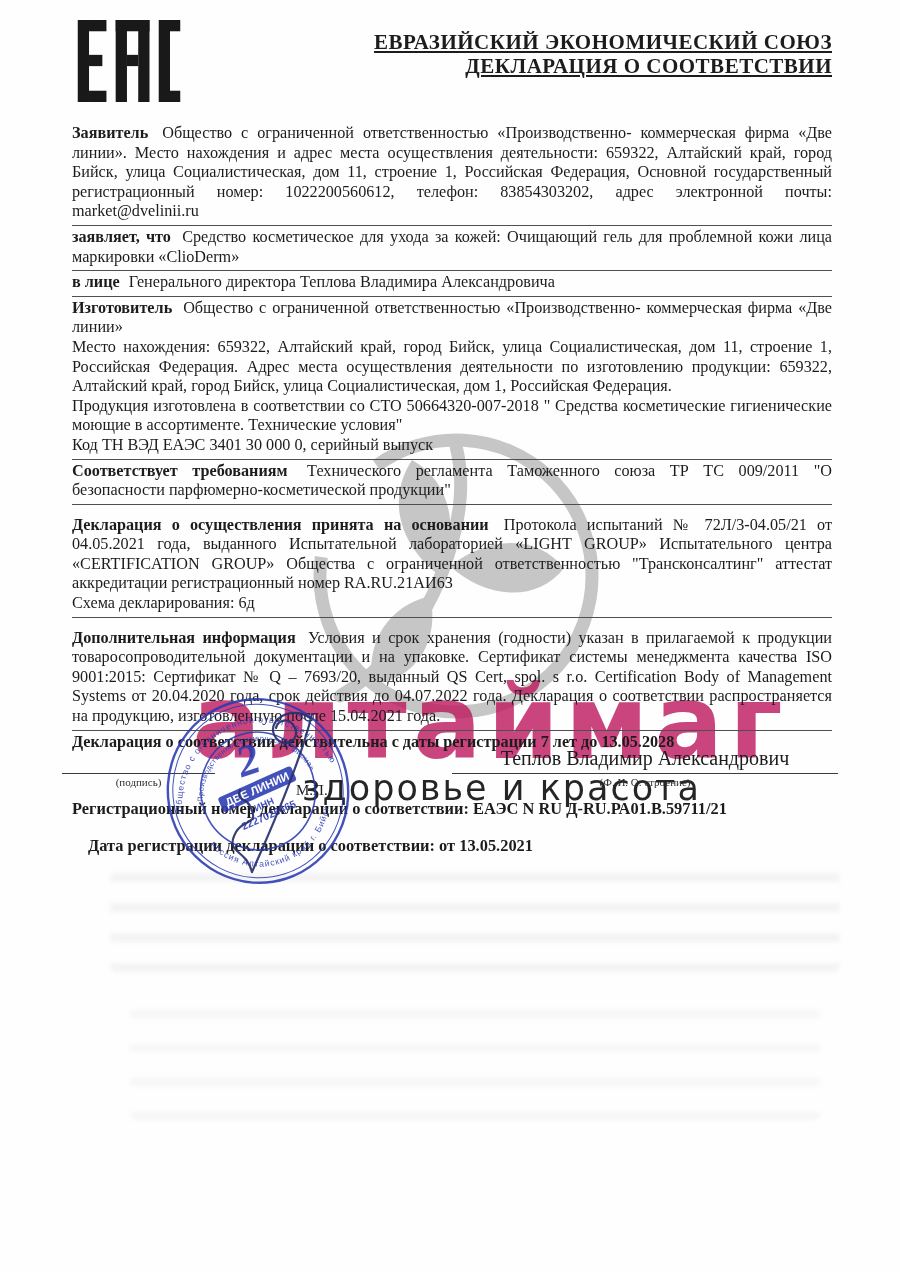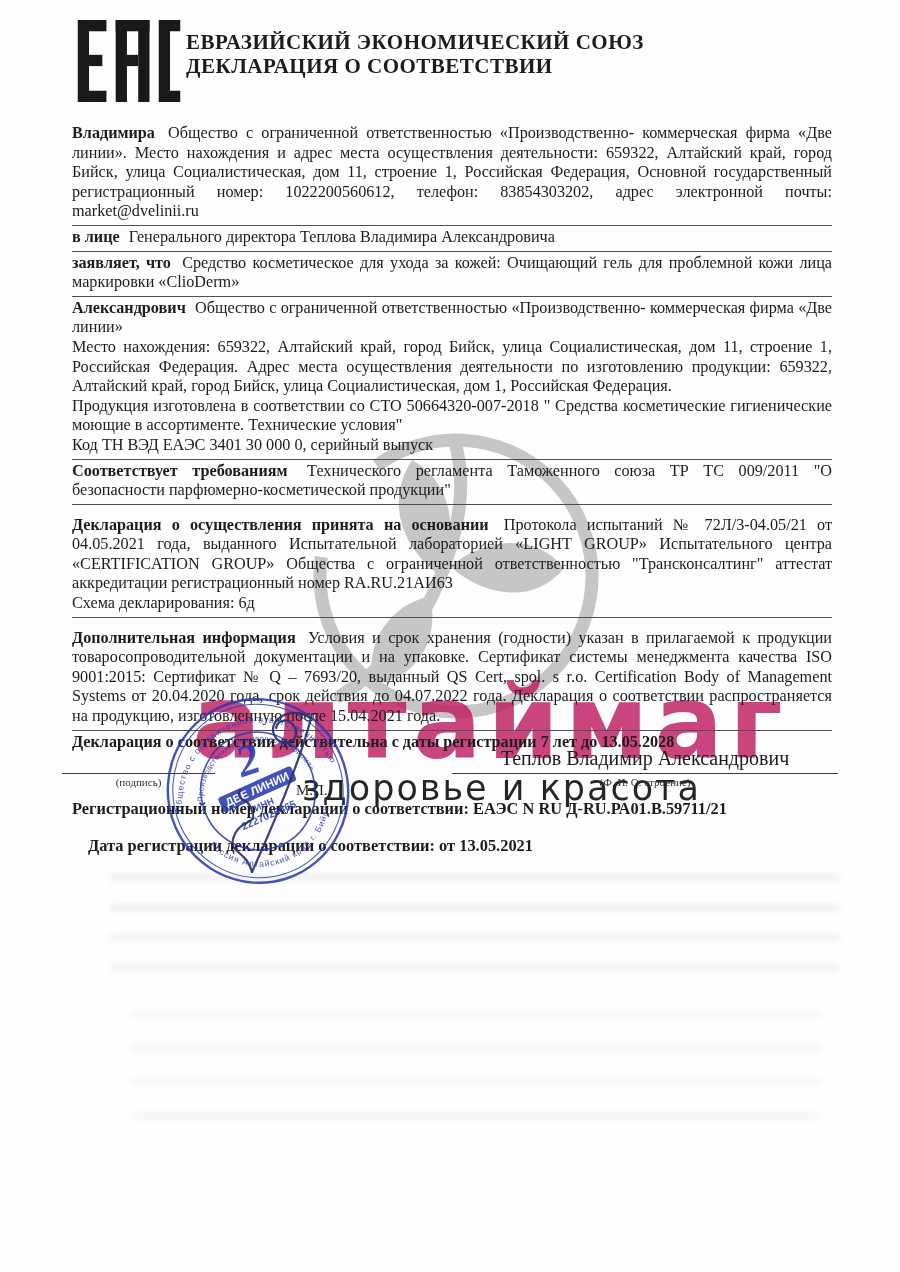--- a/index.html
+++ b/index.html
@@ -9,21 +9,21 @@
     font-family:"Liberation Serif", serif; color:#1c1c1c;
   }
   
   .wm-layer{position:absolute; inset:0; z-index:0; pointer-events:none;}
   .bleed-layer{position:absolute; inset:0; z-index:1; pointer-events:none;}
   .content{position:relative; z-index:2; padding:20px 68px 0 72px;}
   .overlay{position:absolute; z-index:3; pointer-events:none;}
   
   .hdr{display:flex; align-items:flex-start; margin-bottom:20px;}
   .eac{width:114px; height:82px; flex:0 0 auto;}
-  .titles{flex:1; text-align:left; padding-top:10px;}
+  .titles{flex:1; text-align:right; padding-top:10px;text-decoration:underline;}
   .titles div{font-weight:bold; font-size:21px; line-height:24px; letter-spacing:.5px;}
   
   .sec{padding:2px 0 3px; text-align:justify; font-size:16.2px; line-height:19.6px;}
   .sec.rule{border-top:1px solid #4f4f4f;}
   .sec p{margin:0;}
   .lb{font-weight:bold; padding-right:5px;}
   .gap{padding-top:9px;}
   .bold-line{font-weight:bold;}
   
   .f-abs{position:absolute; z-index:2;}
@@ -93,36 +93,36 @@
           <rect x="90" y="69" width="10" height="11"></rect>
         </g>
       </svg>
       <div class="titles">
         <div>ЕВРАЗИЙСКИЙ ЭКОНОМИЧЕСКИЙ СОЮЗ</div>
         <div>ДЕКЛАРАЦИЯ О СООТВЕТСТВИИ</div>
       </div>
     </div>
 
     <div class="sec">
-      <p><span class="lb">Владимира</span>
+      <p><span class="lb">Заявитель</span>
          <span>Общество с ограниченной ответственностью «Производственно- коммерческая фирма «Две линии». Место нахождения и адрес места осуществления деятельности: 659322, Алтайский край, город Бийск, улица Социалистическая, дом 11, строение 1, Российская Федерация, Основной государственный регистрационный номер: 1022200560612, телефон: 83854303202, адрес электронной почты: market@dvelinii.ru</span></p>
+    </div>
+
+    <div class="sec rule">
+      <p><span class="lb">заявляет, что</span>
+         <span>Средство косметическое для ухода за кожей: Очищающий гель для проблемной кожи лица маркировки «ClioDerm»</span></p>
     </div>
 
     <div class="sec rule">
       <p><span class="lb">в лице</span>
          <span>Генерального директора Теплова Владимира Александровича</span></p>
     </div>
 
     <div class="sec rule">
-      <p><span class="lb">заявляет, что</span>
-         <span>Средство косметическое для ухода за кожей: Очищающий гель для проблемной кожи лица маркировки «ClioDerm»</span></p>
-    </div>
-
-    <div class="sec rule">
-      <p><span class="lb">Александрович</span>
+      <p><span class="lb">Изготовитель</span>
          <span>Общество с ограниченной ответственностью «Производственно- коммерческая фирма «Две линии»</span></p>
       <p>Место нахождения: 659322, Алтайский край, город Бийск, улица Социалистическая, дом 11, строение 1, Российская Федерация. Адрес места осуществления деятельности по изготовлению продукции: 659322, Алтайский край, город Бийск, улица Социалистическая, дом 1, Российская Федерация.</p>
       <p>Продукция изготовлена в соответствии со СТО 50664320-007-2018 " Средства косметические гигиенические моющие в ассортименте. Технические условия"</p>
       <p>Код ТН ВЭД ЕАЭС 3401 30 000 0, серийный выпуск</p>
     </div>
 
     <div class="sec rule">
       <p><span class="lb">Соответствует требованиям</span>
          <span>Технического регламента Таможенного союза ТР ТС 009/2011 "О безопасности парфюмерно-косметической продукции"</span></p>
     </div>

